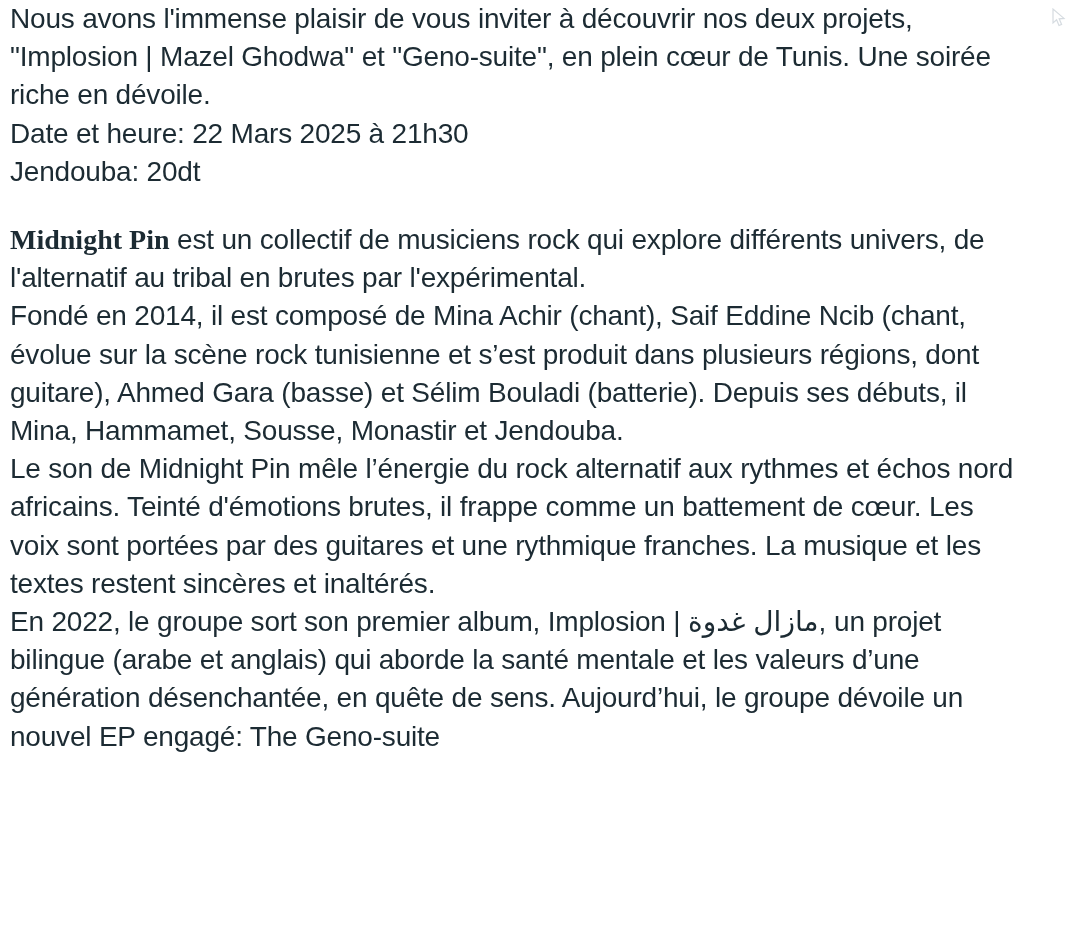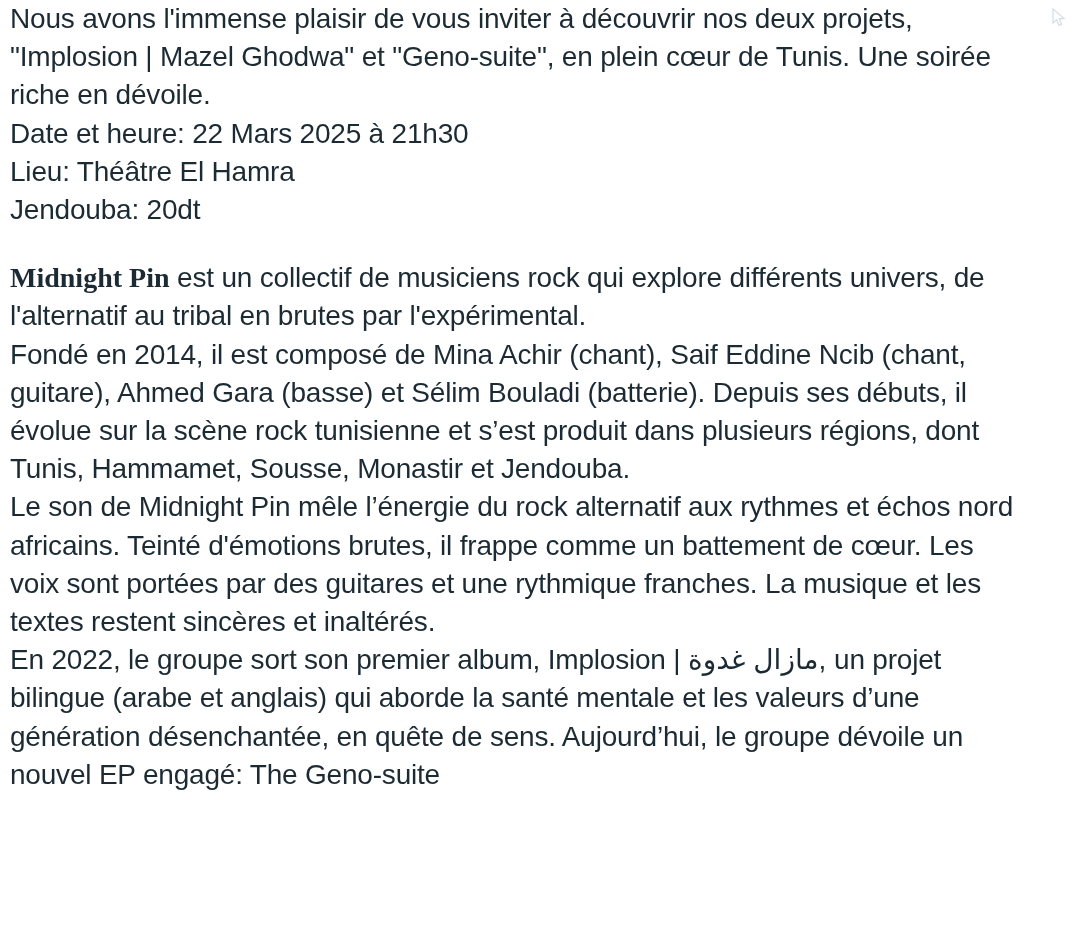--- a/index.html
+++ b/index.html
@@ -51,30 +51,29 @@
 
 <div class="page">
   <div class="text-block" style="color: rgb(28, 43, 51);">
       <div class="paragraph gap-none">
         <div class="line"><span>Nous avons l'immense plaisir de vous inviter à découvrir nos deux projets,</span></div>
         <div class="line"><span>"Implosion | Mazel Ghodwa" et "Geno-suite", en plein cœur de Tunis. Une soirée</span></div>
         <div class="line"><span>riche en dévoile.</span></div>
       </div>
       <div class="paragraph gap-normal">
         <div class="line"><span>Date et heure: 22 Mars 2025 à 21h30</span></div>
-        <div class="line"><span>Lieu: Théâtre El Hamra</span></div>
         <div class="line"><span>Jendouba: 20dt</span></div>
       </div>
       <div class="paragraph gap-large">
         <div class="line"><span class="bold-serif">Midnight Pin</span><span> est un collectif de musiciens rock qui explore différents univers, de</span></div>
         <div class="line"><span>l'alternatif au tribal en brutes par l'expérimental.</span></div>
         <div class="line"><span>Fondé en 2014, il est composé de Mina Achir (chant), Saif Eddine Ncib (chant,</span></div>
+        <div class="line"><span>évolue sur la scène rock tunisienne et s’est produit dans plusieurs régions, dont</span></div>
         <div class="line"><span>guitare), Ahmed Gara (basse) et Sélim Bouladi (batterie). Depuis ses débuts, il</span></div>
-        <div class="line"><span>évolue sur la scène rock tunisienne et s’est produit dans plusieurs régions, dont</span></div>
-        <div class="line"><span>Tunis, Hammamet, Sousse, Monastir et Jendouba.</span></div>
+        <div class="line"><span>Mina, Hammamet, Sousse, Monastir et Jendouba.</span></div>
       </div>
       <div class="paragraph gap-normal">
         <div class="line"><span>Le son de Midnight Pin mêle l’énergie du rock alternatif aux rythmes et échos nord</span></div>
         <div class="line"><span>africains. Teinté d'émotions brutes, il frappe comme un battement de cœur. Les</span></div>
         <div class="line"><span>voix sont portées par des guitares et une rythmique franches. La musique et les</span></div>
         <div class="line"><span>textes restent sincères et inaltérés.</span></div>
       </div>
       <div class="paragraph gap-normal">
         <div class="line"><span>En 2022, le groupe sort son premier album, Implosion | مازال غدوة, un projet</span></div>
         <div class="line"><span>bilingue (arabe et anglais) qui aborde la santé mentale et les valeurs d’une</span></div>

